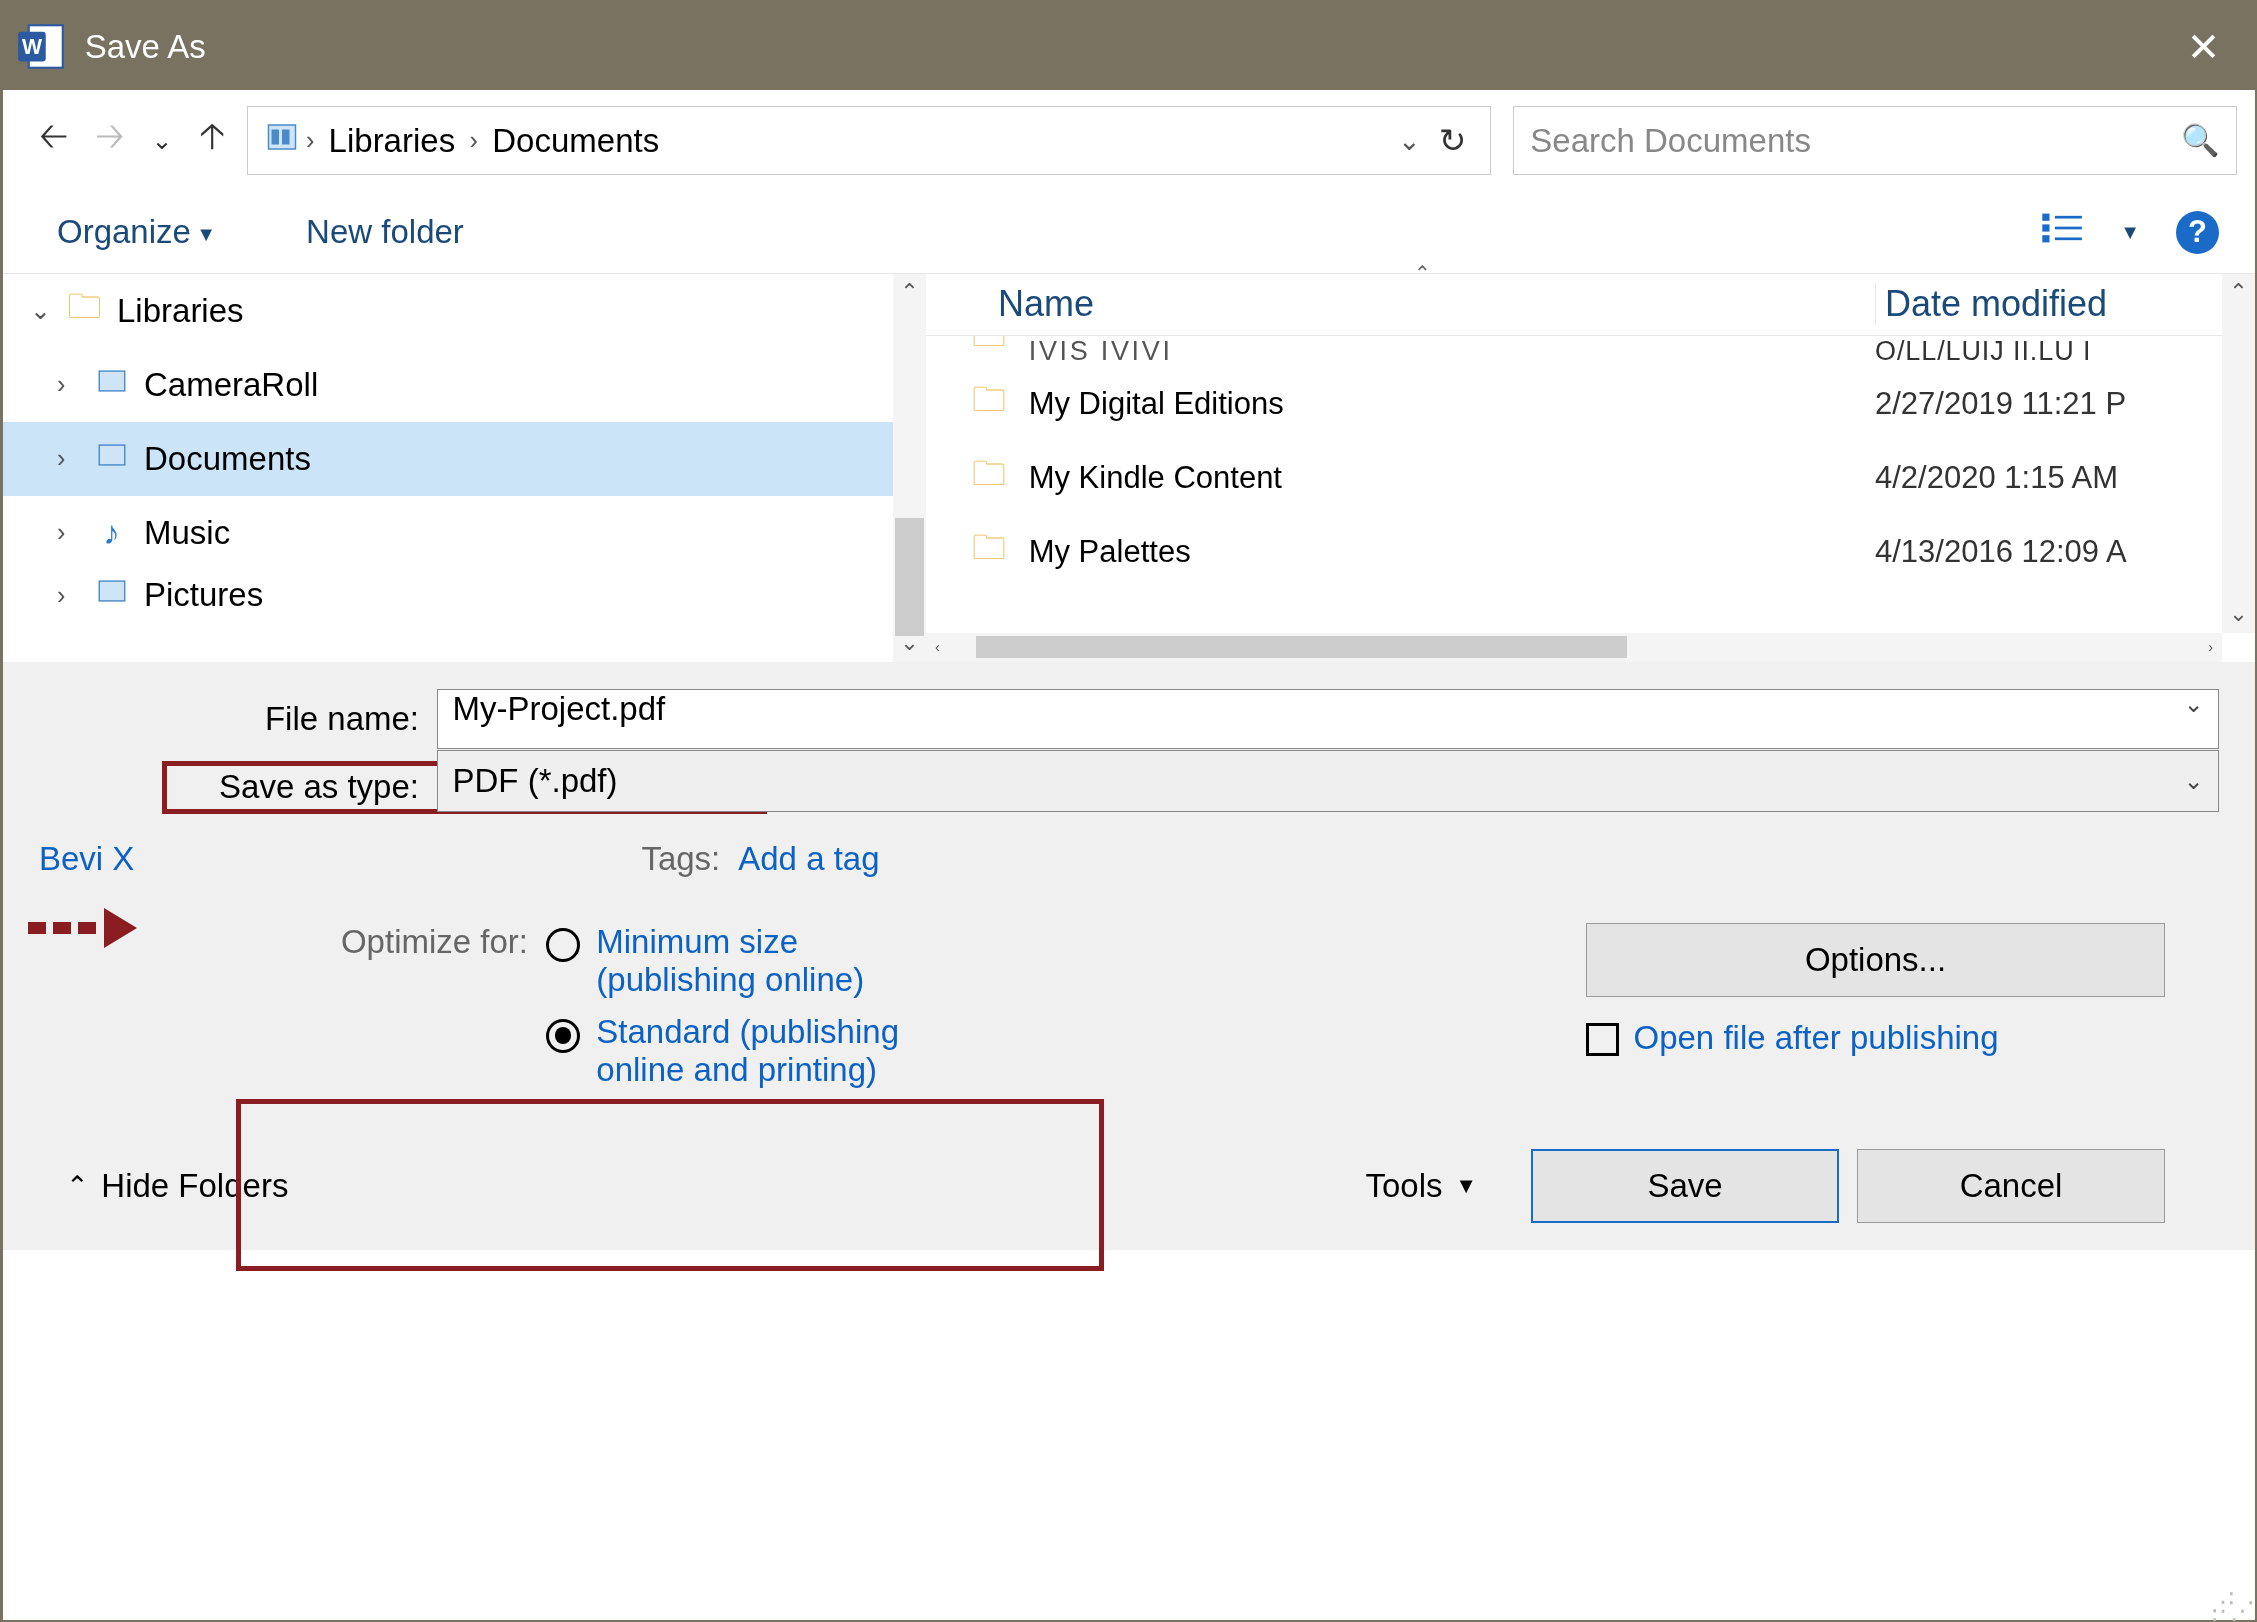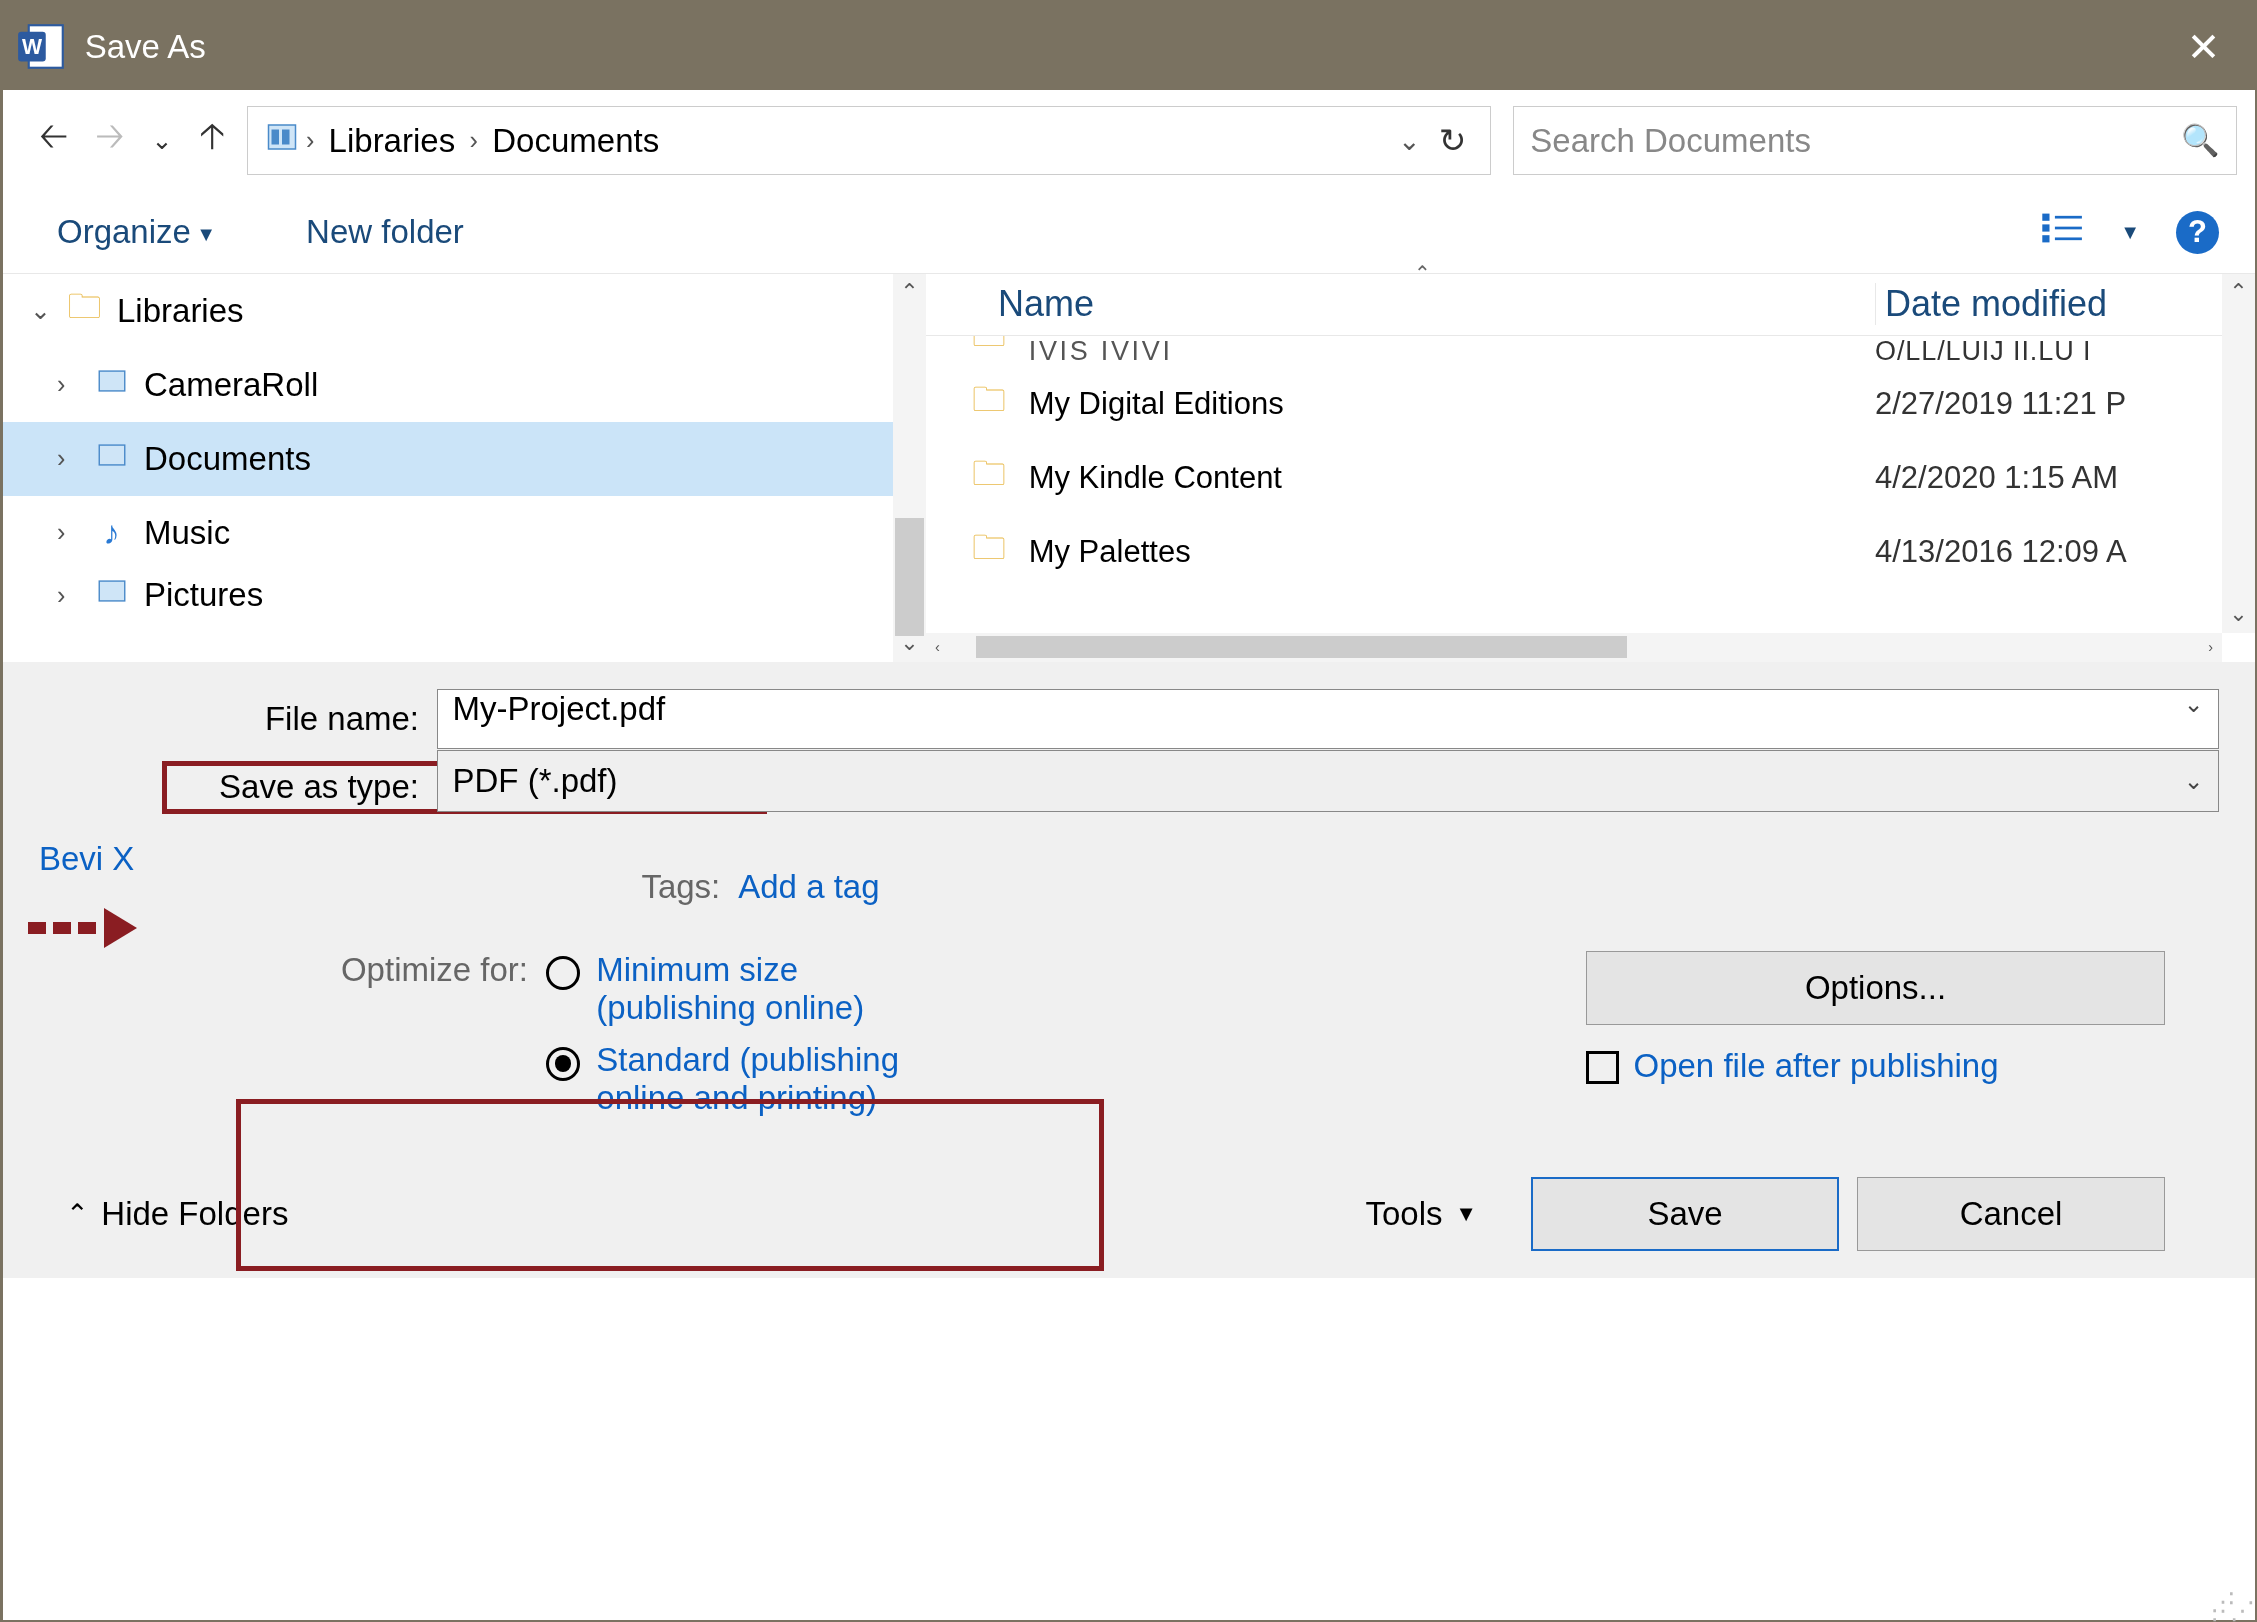--- a/index.html
+++ b/index.html
@@ -52,21 +52,21 @@
   .form-input { flex:1; height:60px; border:1.8px solid #888; background:#fff; font-size:33px; padding:0 14.5px; display:flex; align-items:flex-start; position:relative; }
   .form-select { flex:1; height:62px; border:1.8px solid #888; background:#efefef; font-size:33px; padding:0 14.5px; display:flex; align-items:center; position:relative; }
   .field-caret { position:absolute; right:14.5px; font-size:23.5px; color:#444; }
   .highlight-red { outline:5.4px solid #8a1d22; outline-offset:-1.8px; }
   .red-arrow { position:absolute; left:25px; top:905px; display:flex; align-items:center; }
   .red-dash { width:18px; height:12.7px; background:#8a1d22; margin-right:7.2px; }
   .red-tri { width:0; height:0; border-top:20px solid transparent; border-bottom:20px solid transparent; border-left:33px solid #8a1d22; }
   .meta-row { display:flex; padding:11px 0 18px 0; font-size:33px; }
   .meta-label { width:398px; text-align:right; padding-right:18px; color:#666; }
   .meta-link { color:#0b61c4; }
-  .tags-block { margin-left:507px; display:flex;margin-top:28px; }
+  .tags-block { margin-left:507px; display:flex; }
   .tags-label { color:#666; margin-right:18px; }
   .optimize-row { display:flex; font-size:33px; margin-top:27px; }
   .opt-left { width:1122px; padding-left:0; display:flex; }
   .opt-label-col { width:507px; text-align:right; padding-right:18px; color:#666; }
   .opt-choices { }
   .opt-choice { display:flex; align-items:flex-start; margin-bottom:14.5px; color:#0b61c4; }
   .radio { width:34px; height:34px; border:3.6px solid #000; border-radius:50%; display:inline-flex; align-items:center; justify-content:center; margin-right:16.3px; margin-top:5.4px; flex-shrink:0; }
   .radio-dot { width:16.3px; height:16.3px; background:#000; border-radius:50%; }
   .opt-right { margin-left:auto; width:633px; padding-right:54px; }
   .options-btn { width:579px; height:74px; border:1.8px solid #999; background:#e4e4e4; font-size:33px; display:flex; align-items:center; justify-content:center; margin-bottom:22px; }

